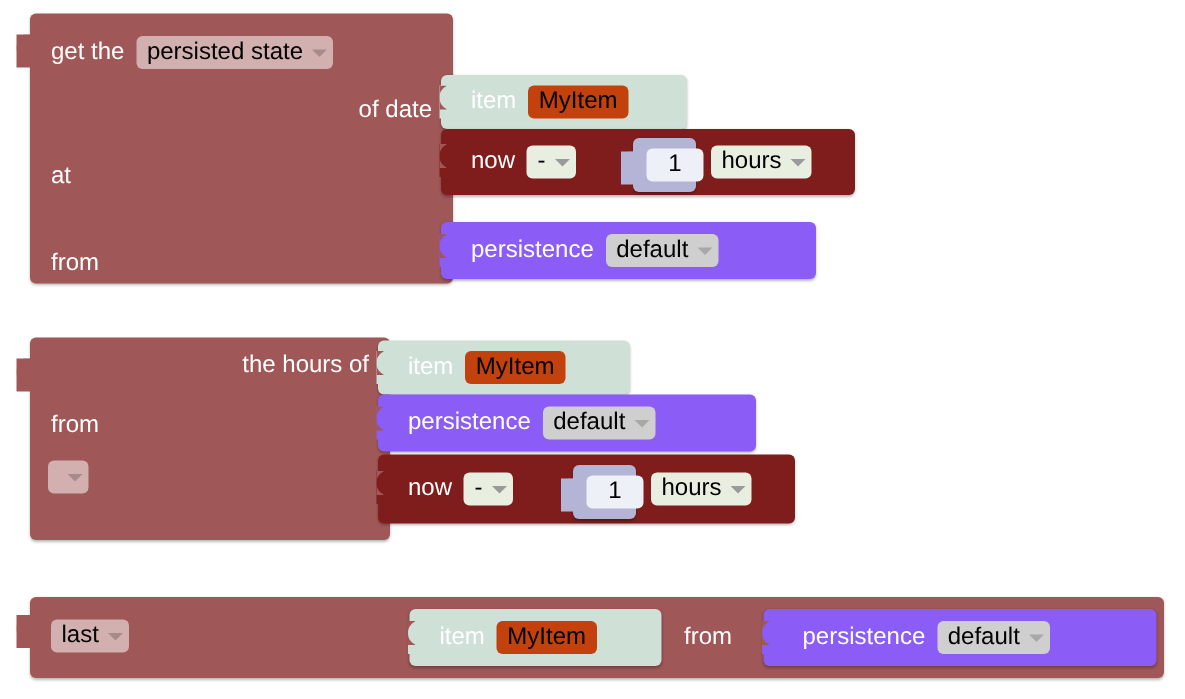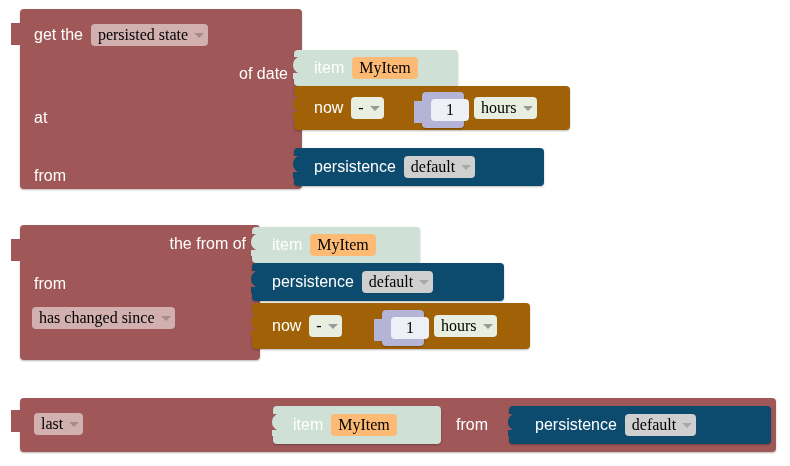--- a/index.html
+++ b/index.html
@@ -27,42 +27,41 @@
   .row{position:absolute;display:flex;align-items:center;}
   .lbl{color:#ffffff;font-size:16px;line-height:1;white-space:nowrap;}
 
   
   .field{
     display:inline-flex;align-items:center;
     height:22px;padding:0 7px;
     border-radius:4px;
     font-size:16px;color:#000;
     white-space:nowrap;
-    font-family:Liberation Serif, serif;
-  }
-  .field.text{background:#fdba74;}
+  }
+  .field.text{background:#c2410c;}
   .field.num{background:#eef0f8;justify-content:center;min-width:22px;}
   .field.drop{background:#e9efe0;padding-right:4px;}
   .field.dropg{background:#cfcfcf;padding-right:4px;}
   .field.dropr{background:#d3b0b0;padding-right:4px;}
   .caret{
     display:inline-block;margin-left:6px;
     width:0;height:0;
     border-left:5px solid transparent;
     border-right:5px solid transparent;
     border-top:5px solid #9a9a9a;
   }
   .caret.g{border-top-color:#a8a8a8;}
   .caret.r{border-top-color:#a98a8a;}
 
   
   .c-red   {background:#a05757;}
   .c-mint  {background:#cfe0d6;}
-  .c-olive {background:#a16207;}
-  .c-grey  {background:#0c4a6e;}
+  .c-olive {background:#7f1d1d;}
+  .c-grey  {background:#8b5cf6;}
   .c-lav   {background:#b4b4d6;}
 
   .shadow{box-shadow:0 1px 2px rgba(0,0,0,.28);}
 </style>
 </head>
 <body>
 
 <div id="canvas">
 
   <div class="blk c-red shadow" style="left:20px;top:9px;width:282px;height:180px;border-radius:4px;">
@@ -149,30 +148,29 @@
   </div>
 
   <div class="blk c-red shadow" style="left:20px;top:225px;width:240px;height:135px;border-radius:4px;">
     <span class="tab" style="left:-9px;top:14px;">
       <svg width="10" height="24" viewBox="0 0 10 24">
           <path d="M10 0 H5 C2 2 0 5 0 9 C0 13 2 16 5 18 H10 Z" fill="#a05757"></path>
         </svg>
     </span>
 
     <div class="row" style="right:14px;top:11px;">
-      <span class="lbl">the from of</span>
+      <span class="lbl">the hours of</span>
     </div>
 
     <div class="row" style="left:14px;top:51px;">
       <span class="lbl">from</span>
     </div>
 
     <div class="row" style="left:12px;top:82px;">
       <span class="field dropr">
-        <span>has changed since</span>
         <i class="caret r"></i>
       </span>
     </div>
   </div>
 
   <div class="blk c-mint shadow" style="left:252px;top:227px;width:168px;height:36px;border-radius:4px;">
     <span class="tab" style="left:-1px;top:7px;">
       <svg width="10" height="22" viewBox="0 0 10 22">
           <path d="M0 0 H5 C2 2 0 4 0 8 C0 12 2 14 5 16 H0 Z" fill="#a05757"></path>
         </svg>

